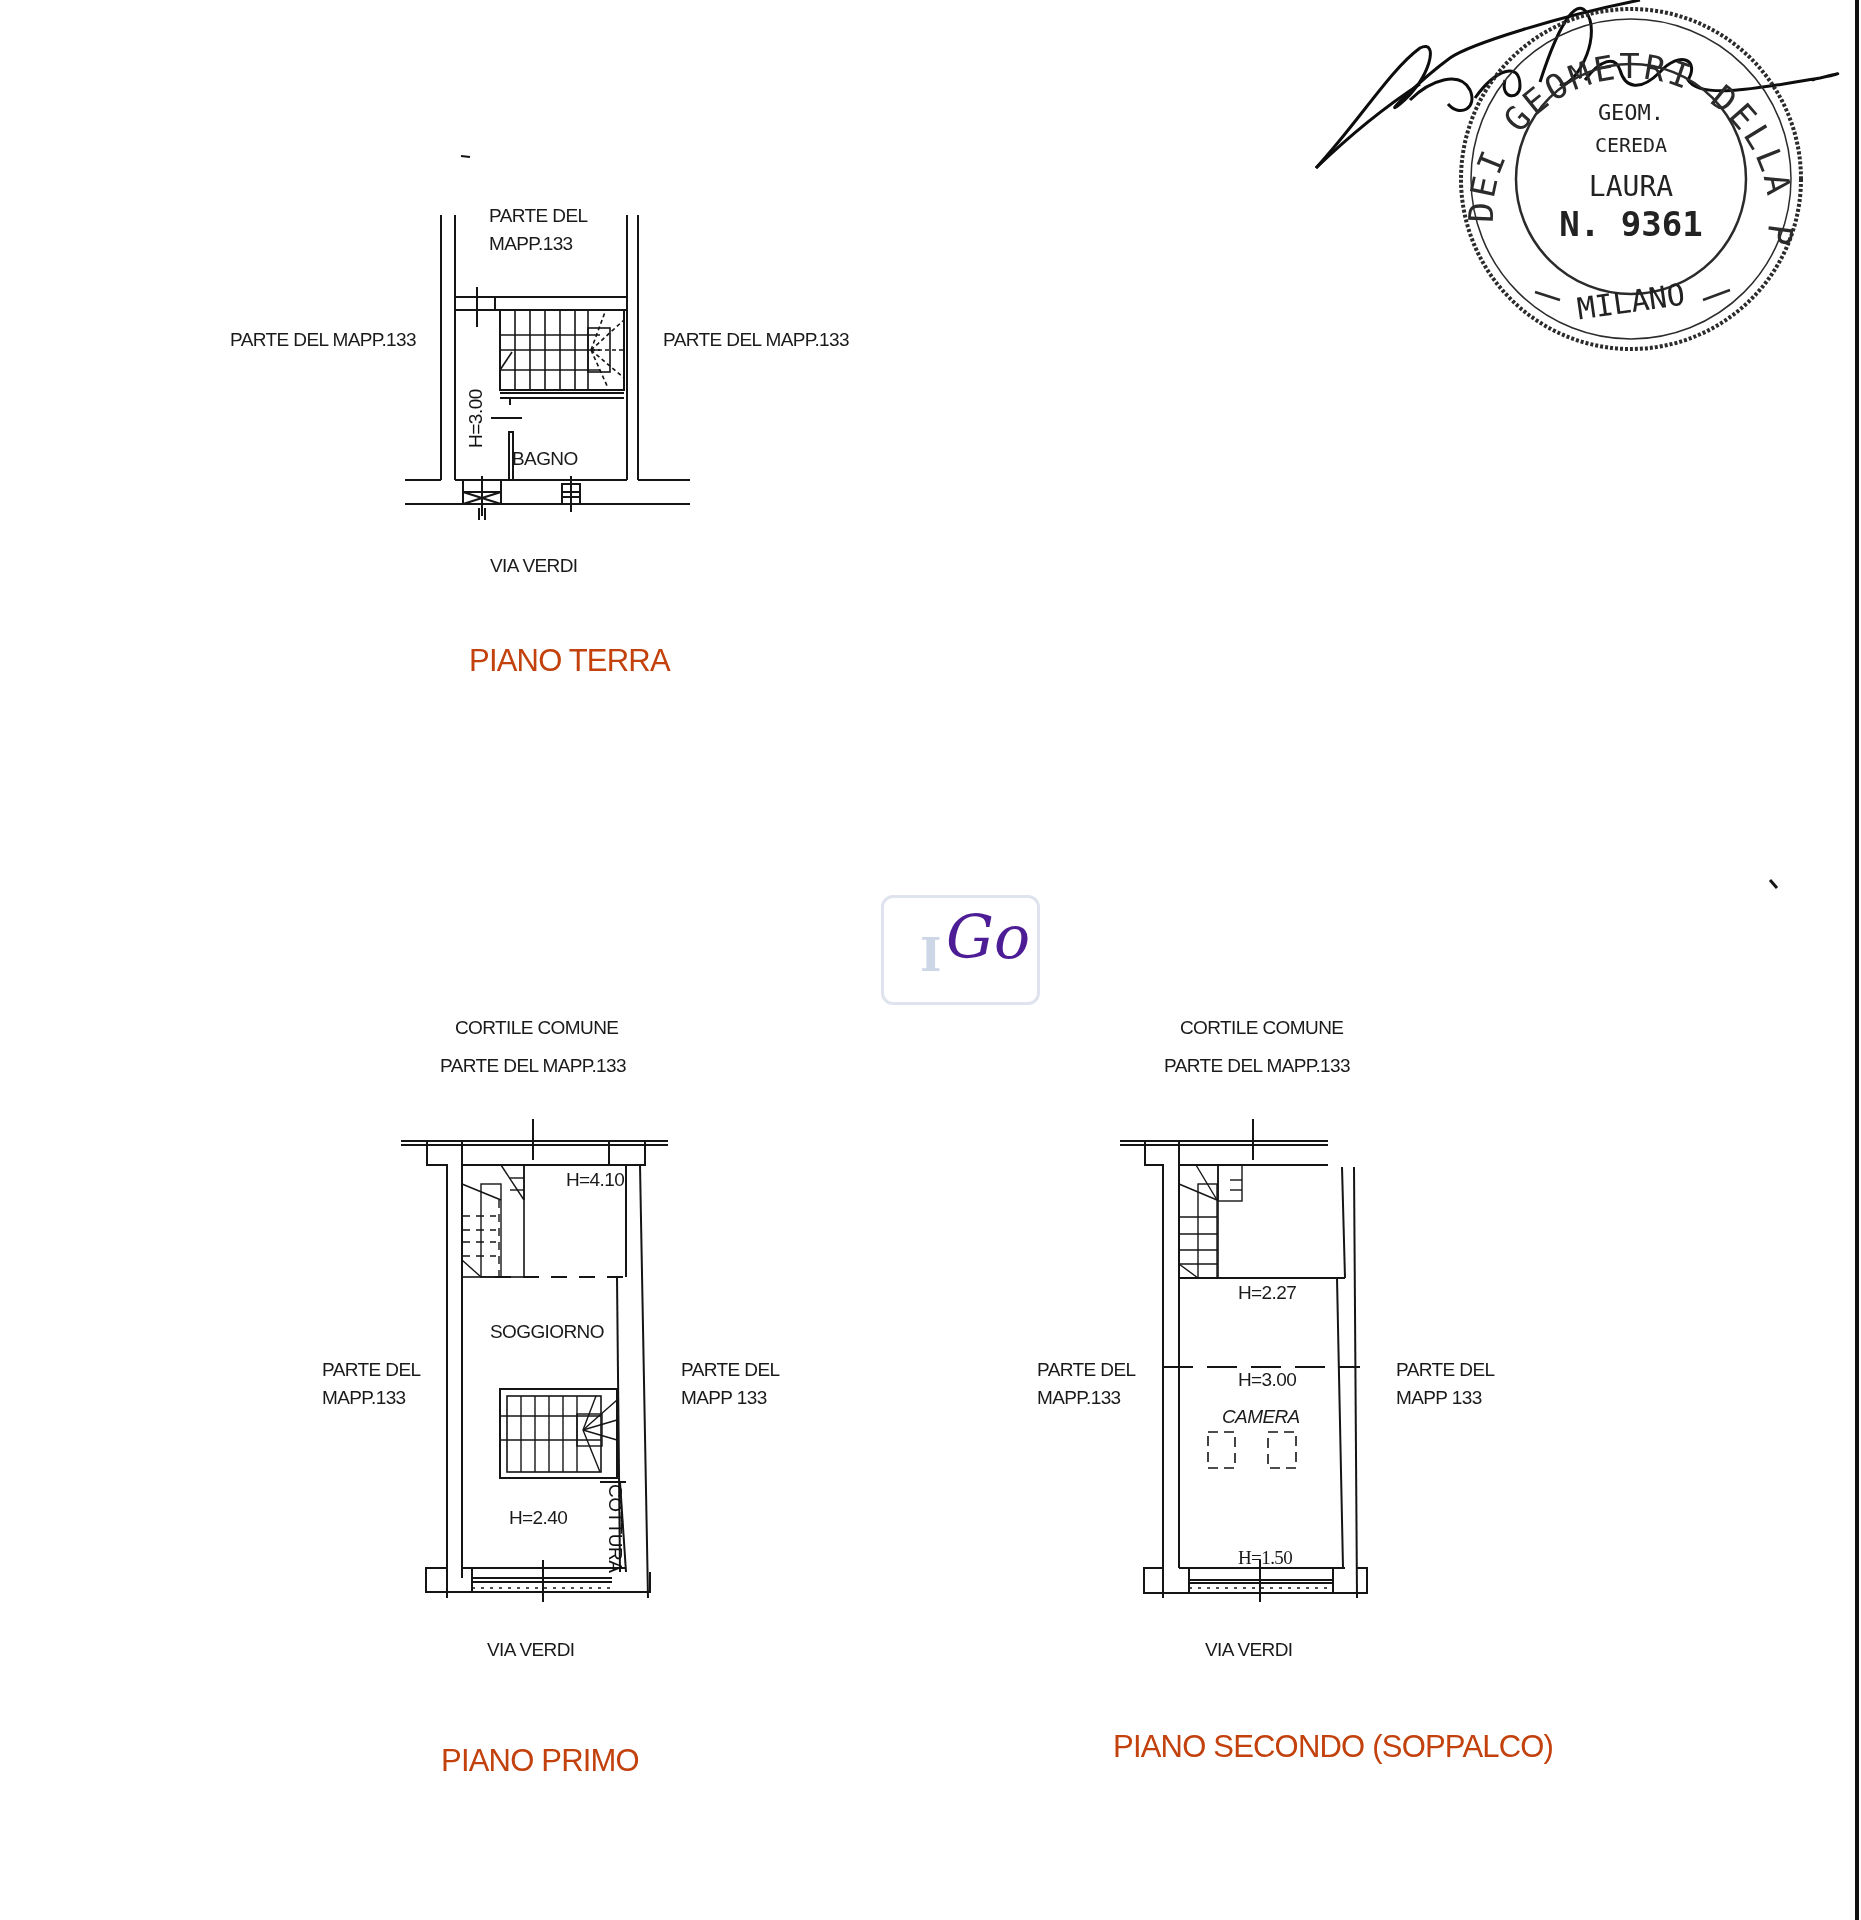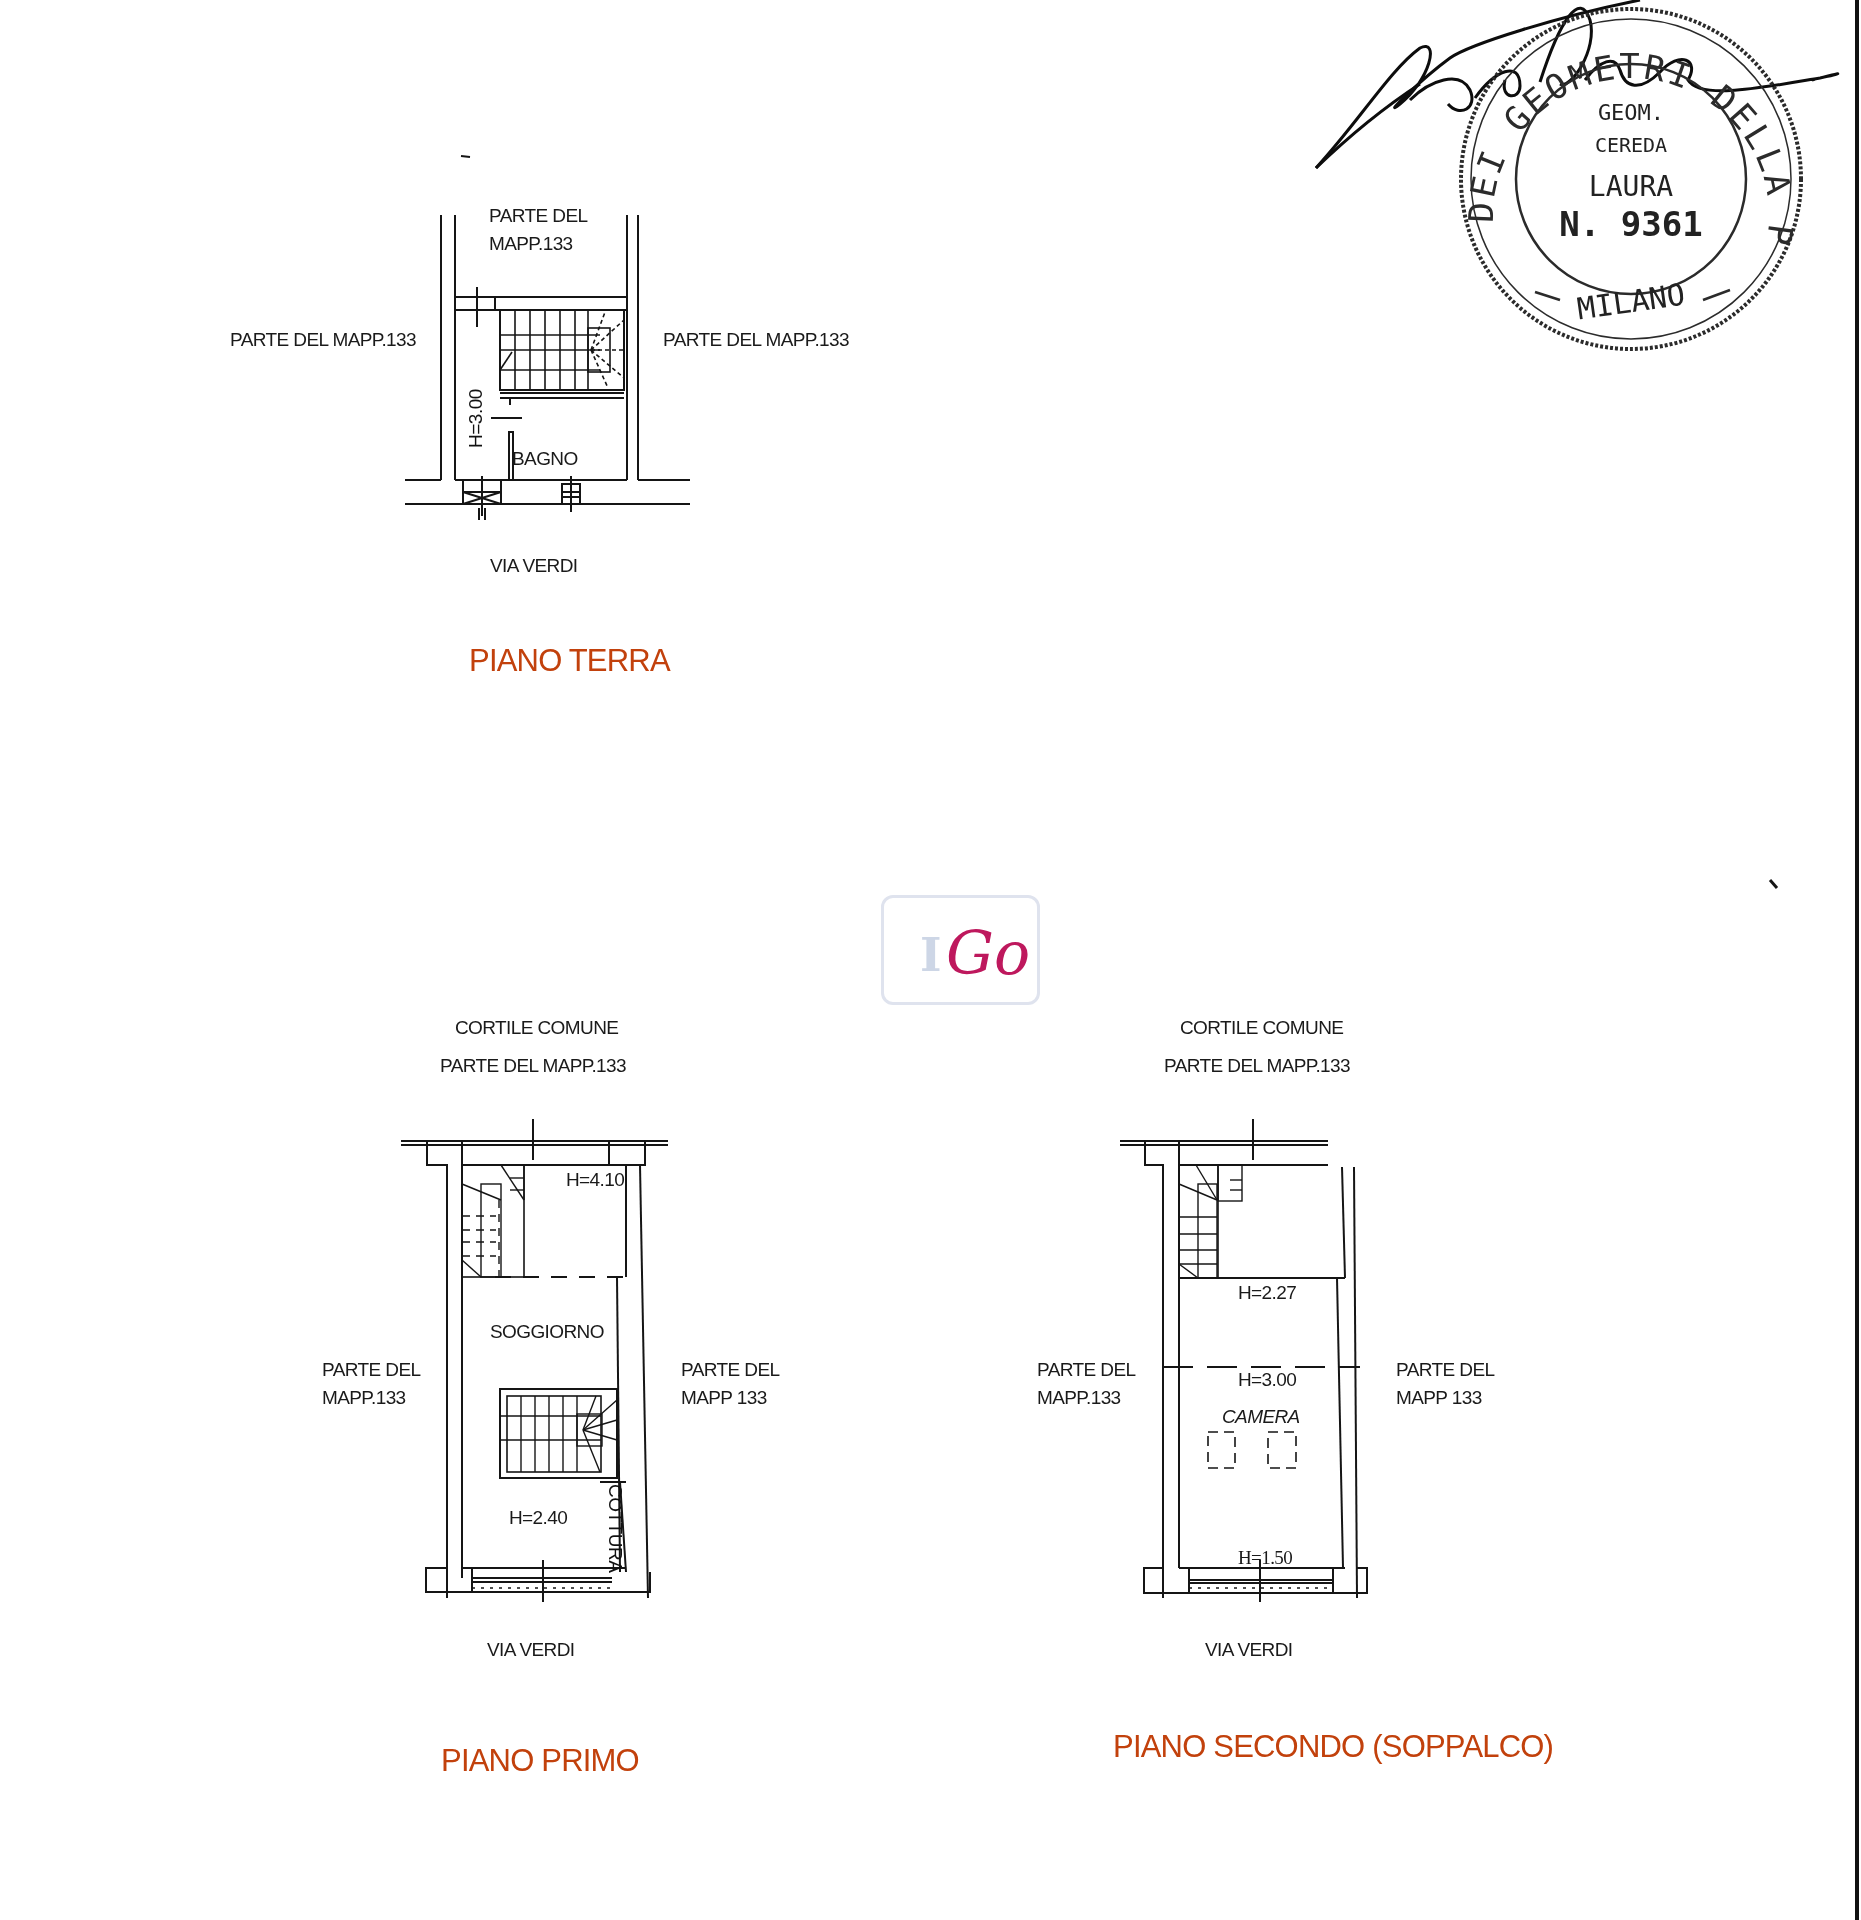--- a/index.html
+++ b/index.html
@@ -7,21 +7,21 @@
          font-family: "Liberation Sans", sans-serif; color: #111; }
   .lbl { position: absolute; font-size: 19px; letter-spacing: -0.6px; white-space: nowrap; line-height: 1.45; color: #1a1a1a; }
   .title { position: absolute; font-size: 31px; letter-spacing: -0.8px; white-space: nowrap; color: #c2410c; }
   .vert { position: absolute; font-size: 19px; letter-spacing: -0.5px; white-space: nowrap;
           transform-origin: left top; }
   svg.draw { position: absolute; left: 0; top: 0; }
   .stamp-text { position: absolute; font-family: "DejaVu Sans Mono", monospace; color: #222; text-align: center; }
   .watermark { position: absolute; left: 881px; top: 895px; width: 153px; height: 104px;
                border: 3px solid #dfe3ee; border-radius: 12px; }
   .wm-i { position: absolute; left: 36px; top: 30px; font-family: "DejaVu Serif", serif; font-size: 46px; color: #cdd6e6; font-weight: bold; }
-  .wm-go { position: absolute; left: 62px; top: 20px; font-family: "DejaVu Serif", serif; font-style: italic; font-size: 60px; color: #be185d; }
+  .wm-go { position: absolute; left: 62px; top: 4px; font-family: "DejaVu Serif", serif; font-style: italic; font-size: 60px; color: #4c1d95; }
   .edge-line { position: absolute; left: 1855px; top: 0; width: 4px; height: 1920px; background: #111; }
 </style>
 </head>
 <body>
 
 <svg class="draw" width="1861" height="1920" viewBox="0 0 1861 1920" fill="none" stroke="#151515" stroke-width="2">
 
   <g>
 
     <line x1="441" y1="215" x2="441" y2="480"></line>

